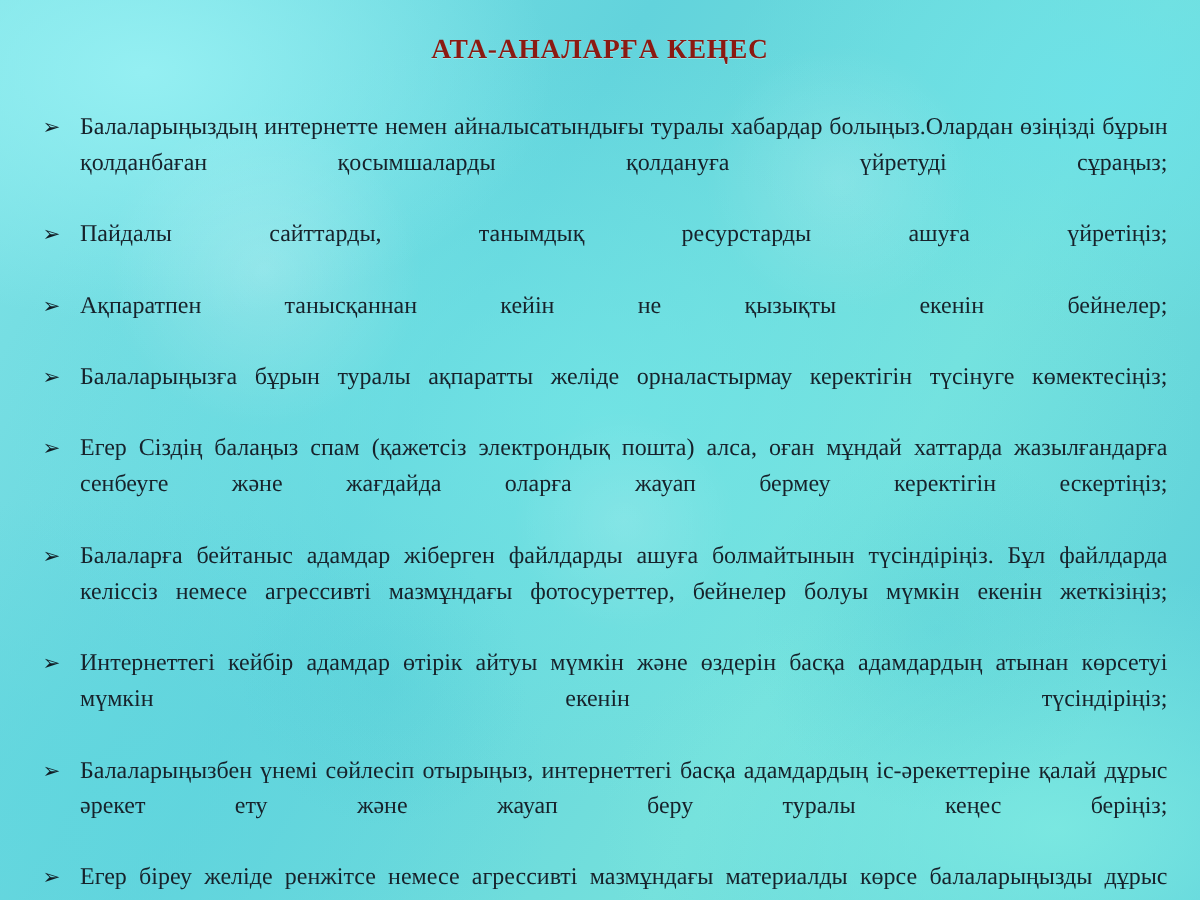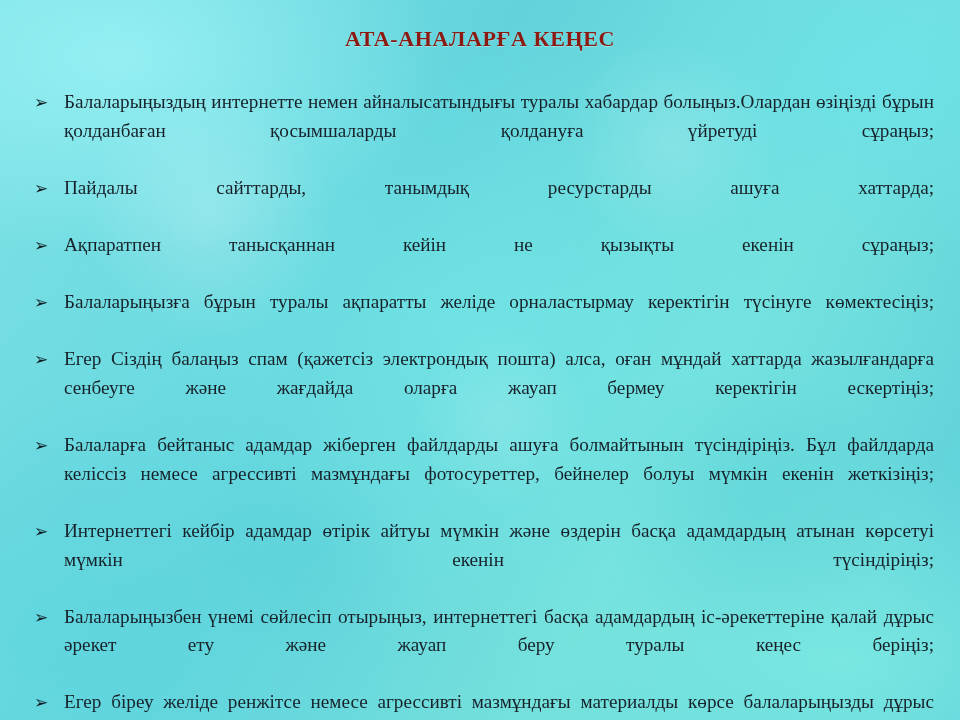--- a/index.html
+++ b/index.html
@@ -106,26 +106,26 @@
 
   <ul class="bullet-list">
 
     <li class="bullet-item">
       <span class="bullet-marker">➢</span>
       <span class="bullet-text">Балаларыңыздың интернетте немен айналысатындығы туралы хабардар болыңыз.Олардан өзіңізді бұрын қолданбаған қосымшаларды қолдануға үйретуді сұраңыз;</span>
     </li>
 
     <li class="bullet-item">
       <span class="bullet-marker">➢</span>
-      <span class="bullet-text">Пайдалы сайттарды, танымдық ресурстарды ашуға хаттарда;</span>
+      <span class="bullet-text">Пайдалы сайттарды, танымдық ресурстарды ашуға үйретіңіз;</span>
     </li>
 
     <li class="bullet-item">
       <span class="bullet-marker">➢</span>
-      <span class="bullet-text">Ақпаратпен танысқаннан кейін не қызықты екенін сұраңыз;</span>
+      <span class="bullet-text">Ақпаратпен танысқаннан кейін не қызықты екенін бейнелер;</span>
     </li>
 
     <li class="bullet-item">
       <span class="bullet-marker">➢</span>
       <span class="bullet-text">Балаларыңызға бұрын туралы ақпаратты желіде орналастырмау керектігін түсінуге көмектесіңіз;</span>
     </li>
 
     <li class="bullet-item">
       <span class="bullet-marker">➢</span>
       <span class="bullet-text">Егер Сіздің балаңыз спам (қажетсіз электрондық пошта) алса, оған мұндай хаттарда жазылғандарға сенбеуге және жағдайда оларға жауап бермеу керектігін ескертіңіз;</span>

